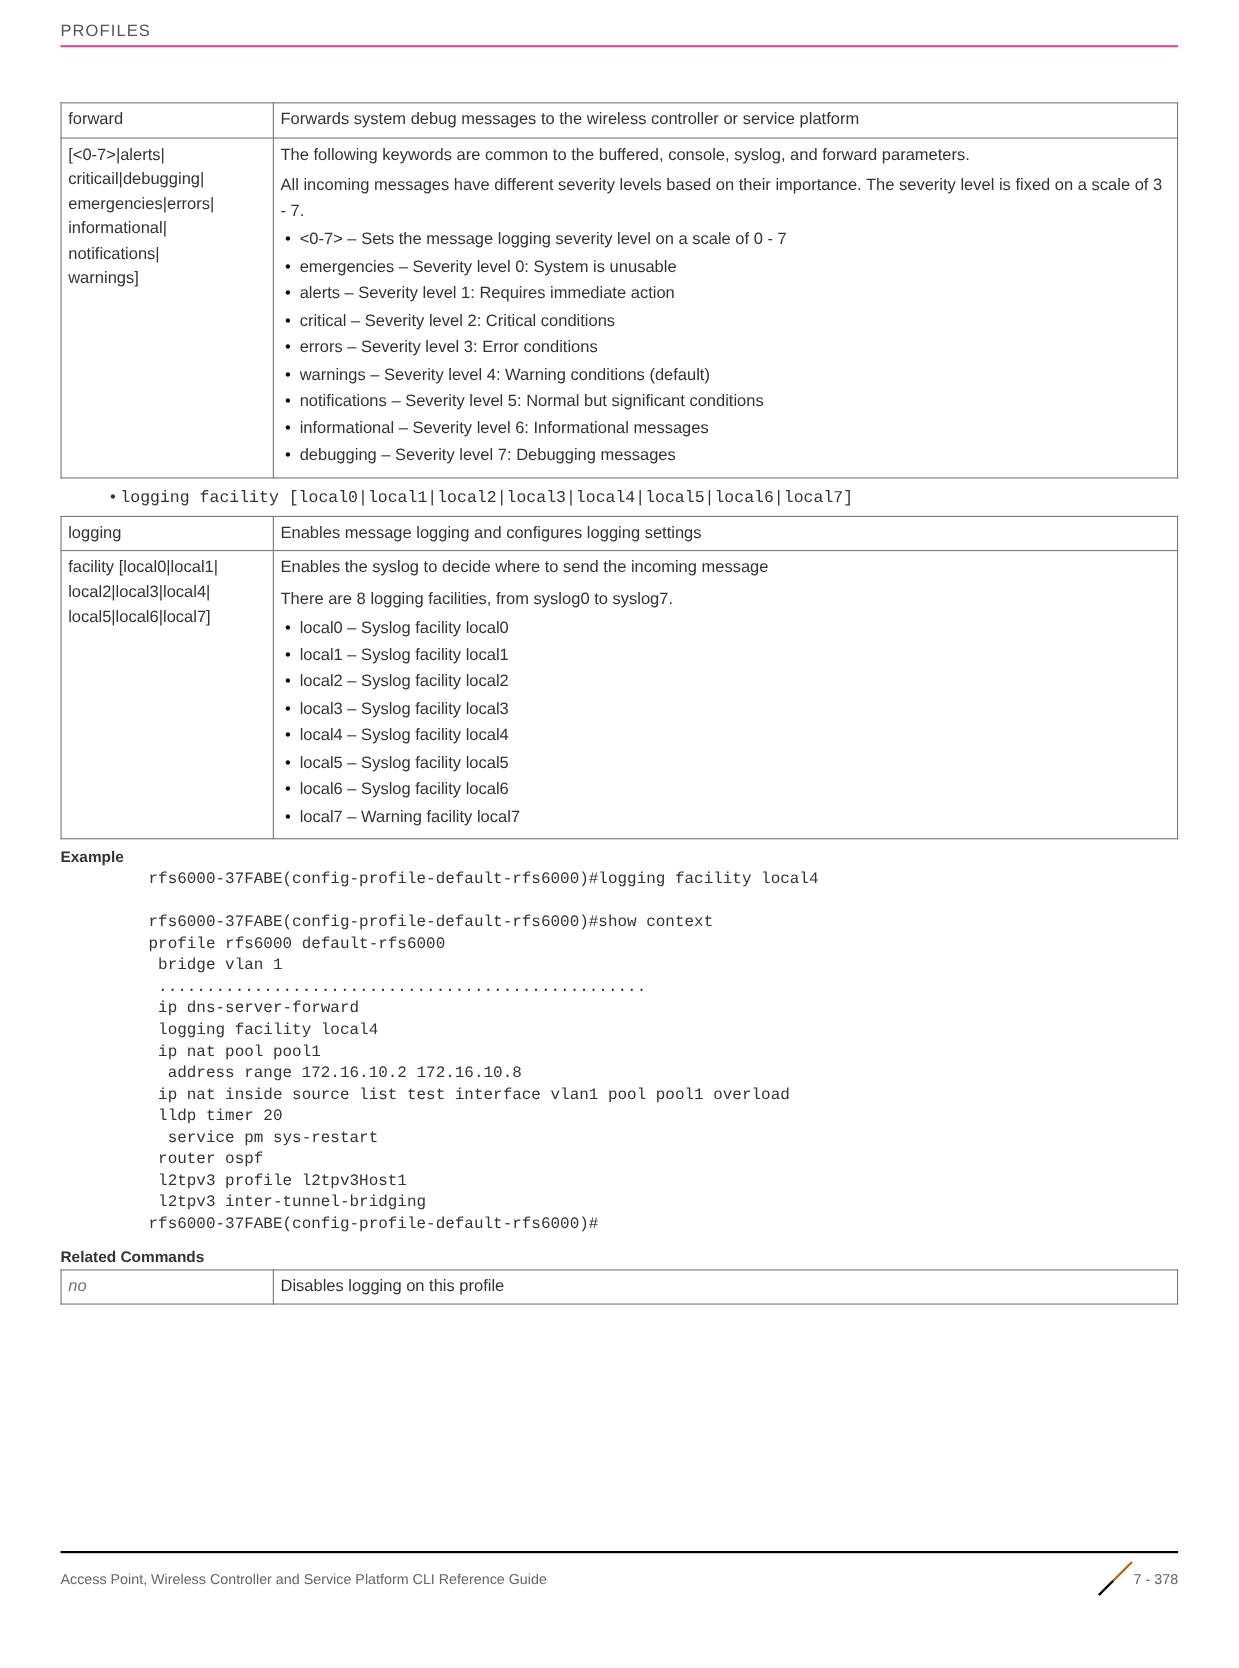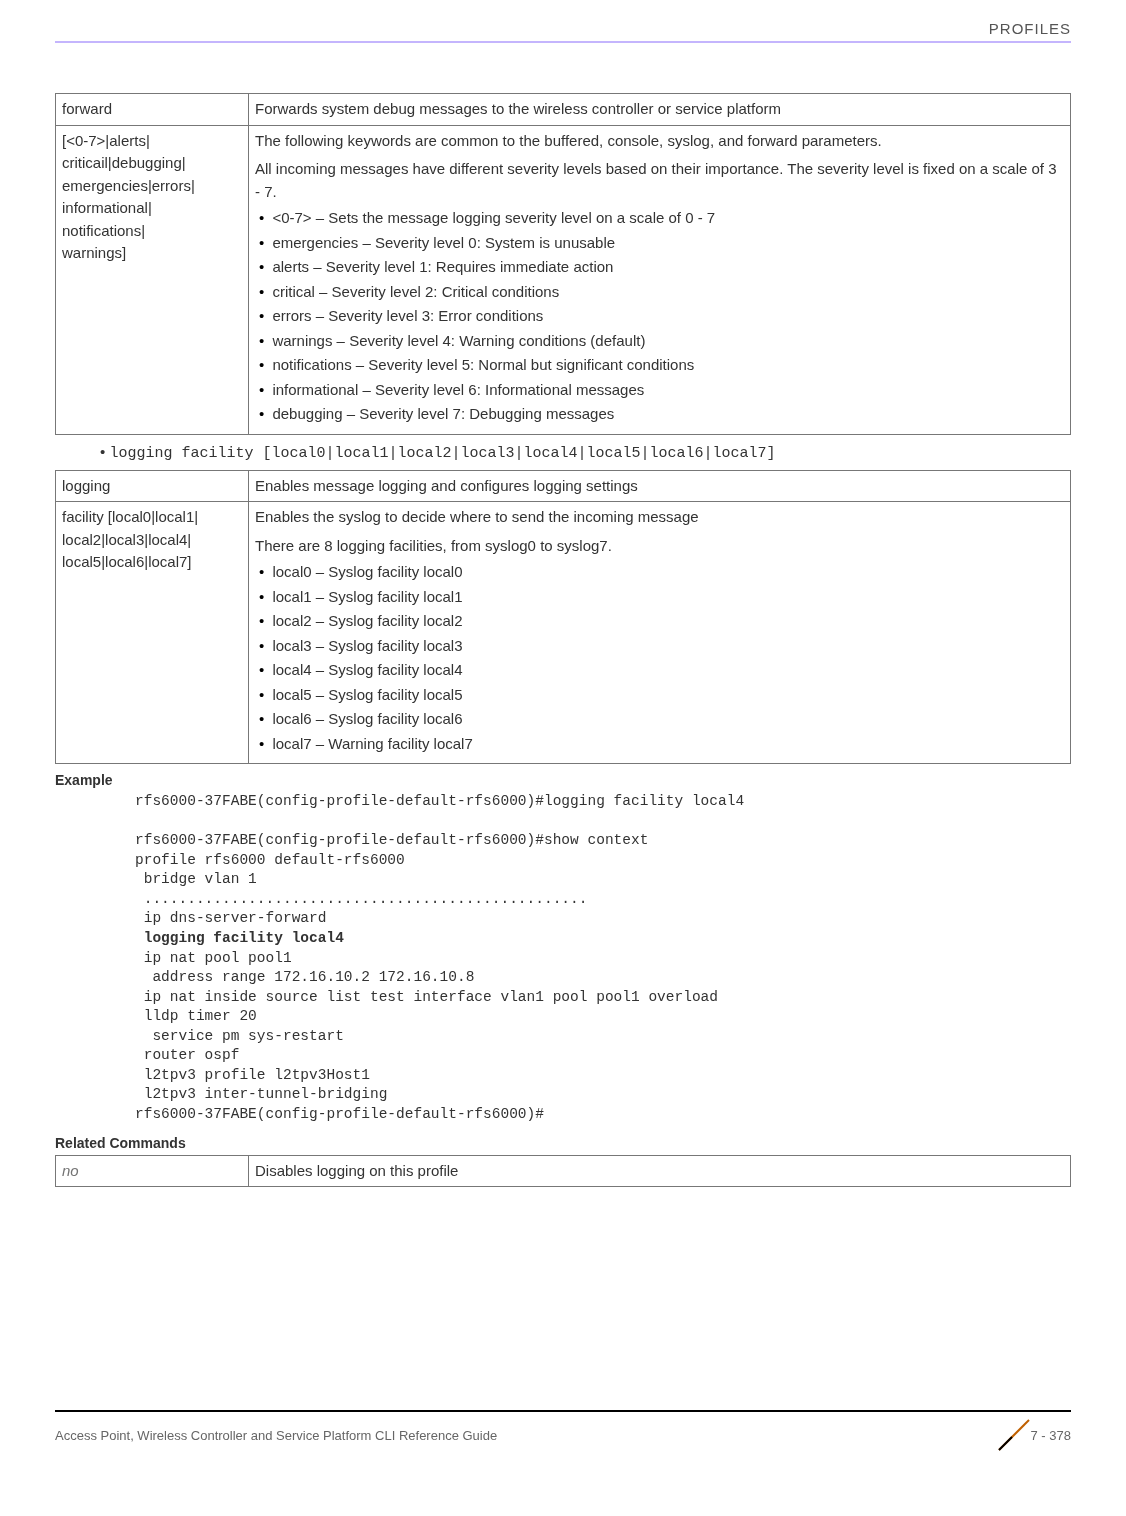--- a/index.html
+++ b/index.html
@@ -11,26 +11,26 @@
     background: #fff;
     width: 1126px;
   }
   .page {
     padding: 20px 55px 30px 55px;
     box-sizing: border-box;
     min-height: 1470px;
     position: relative;
   }
   .header {
-    text-align: right;
+    text-align: left;
     font-size: 15px;
     letter-spacing: 1px;
     color: #555;
     padding-bottom: 4px;
-    border-bottom: 2px solid #c4b5fd;
+    border-bottom: 2px solid #ec4899;
     margin-bottom: 50px;
   }
   table.doc {
     border-collapse: collapse;
     width: 100%;
     margin-bottom: 6px;
   }
   table.doc td, table.doc th {
     border: 1px solid #777;
     padding: 4px 6px;
@@ -56,21 +56,21 @@
     font-size: 14px;
     margin: 8px 0 4px 0;
   }
   pre.example {
     font-family: "Courier New", monospace;
     font-size: 14.5px;
     line-height: 1.35;
     white-space: pre;
     margin: 4px 0 10px 80px;
   }
-  pre.example .bold { font-weight: bold; }
+  pre.example .bold { font-weight: normal; }
   .no-link { color: #737373; font-style: italic; }
   .footer {
     position: absolute;
     bottom: 18px;
     left: 55px;
     right: 55px;
     display: flex;
     justify-content: space-between;
     align-items: center;
     font-size: 13px;

